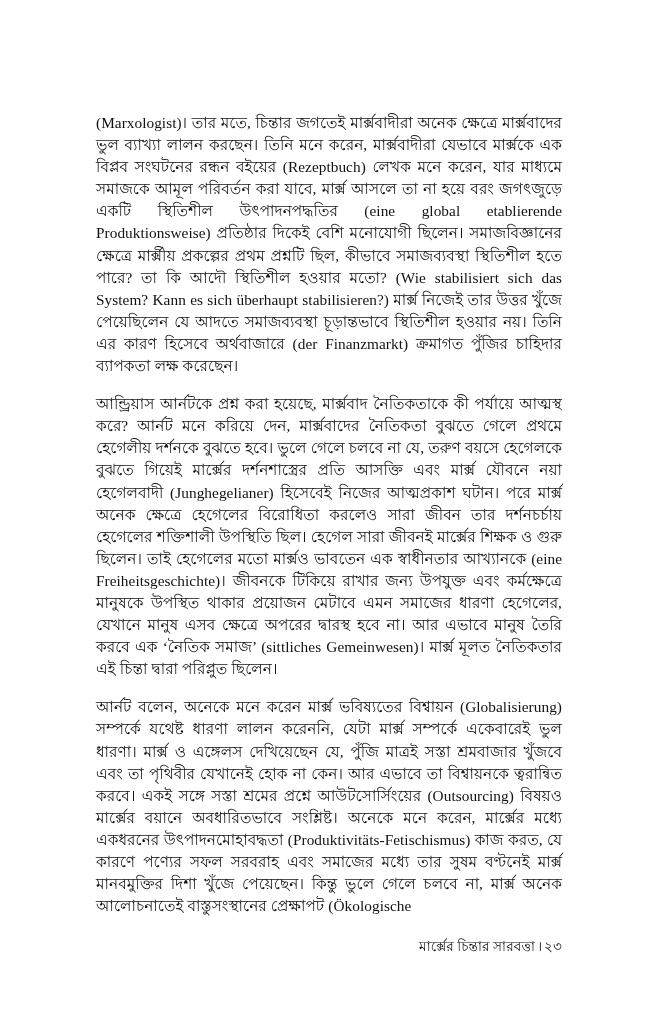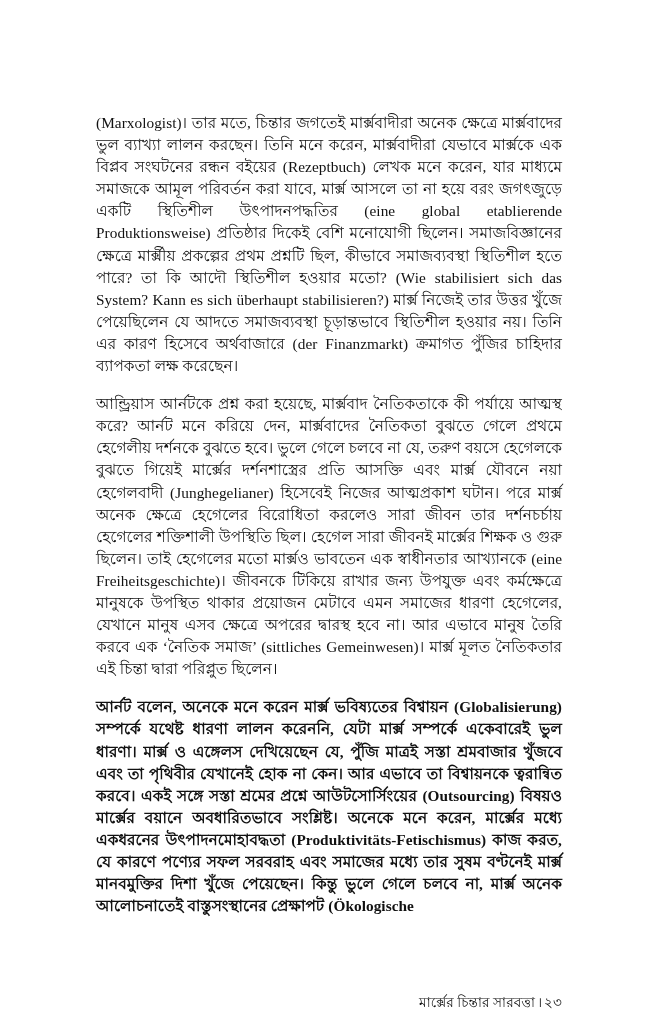--- a/index.html
+++ b/index.html
@@ -44,27 +44,26 @@
     line-height: 22.1px;
     word-spacing: 0.2px;
     letter-spacing: 0.05px;
     color: #111111;
     font-family: "Liberation Serif", "DejaVu Serif", serif;
     hyphens: none;
   }
 
   .para:last-child {
     margin-bottom: 16px;
-    font-weight: bold;
   }
 
   .footer {
     position: absolute;
     left: 96px;
-    top: 994px;
+    top: 938px;
     width: 466px;
     text-align: right;
     font-size: 13.6px;
     line-height: 18px;
     color: #111111;
     font-family: "Liberation Serif", "DejaVu Serif", serif;
     letter-spacing: 0.1px;
   }
 
   .footer .sep {

